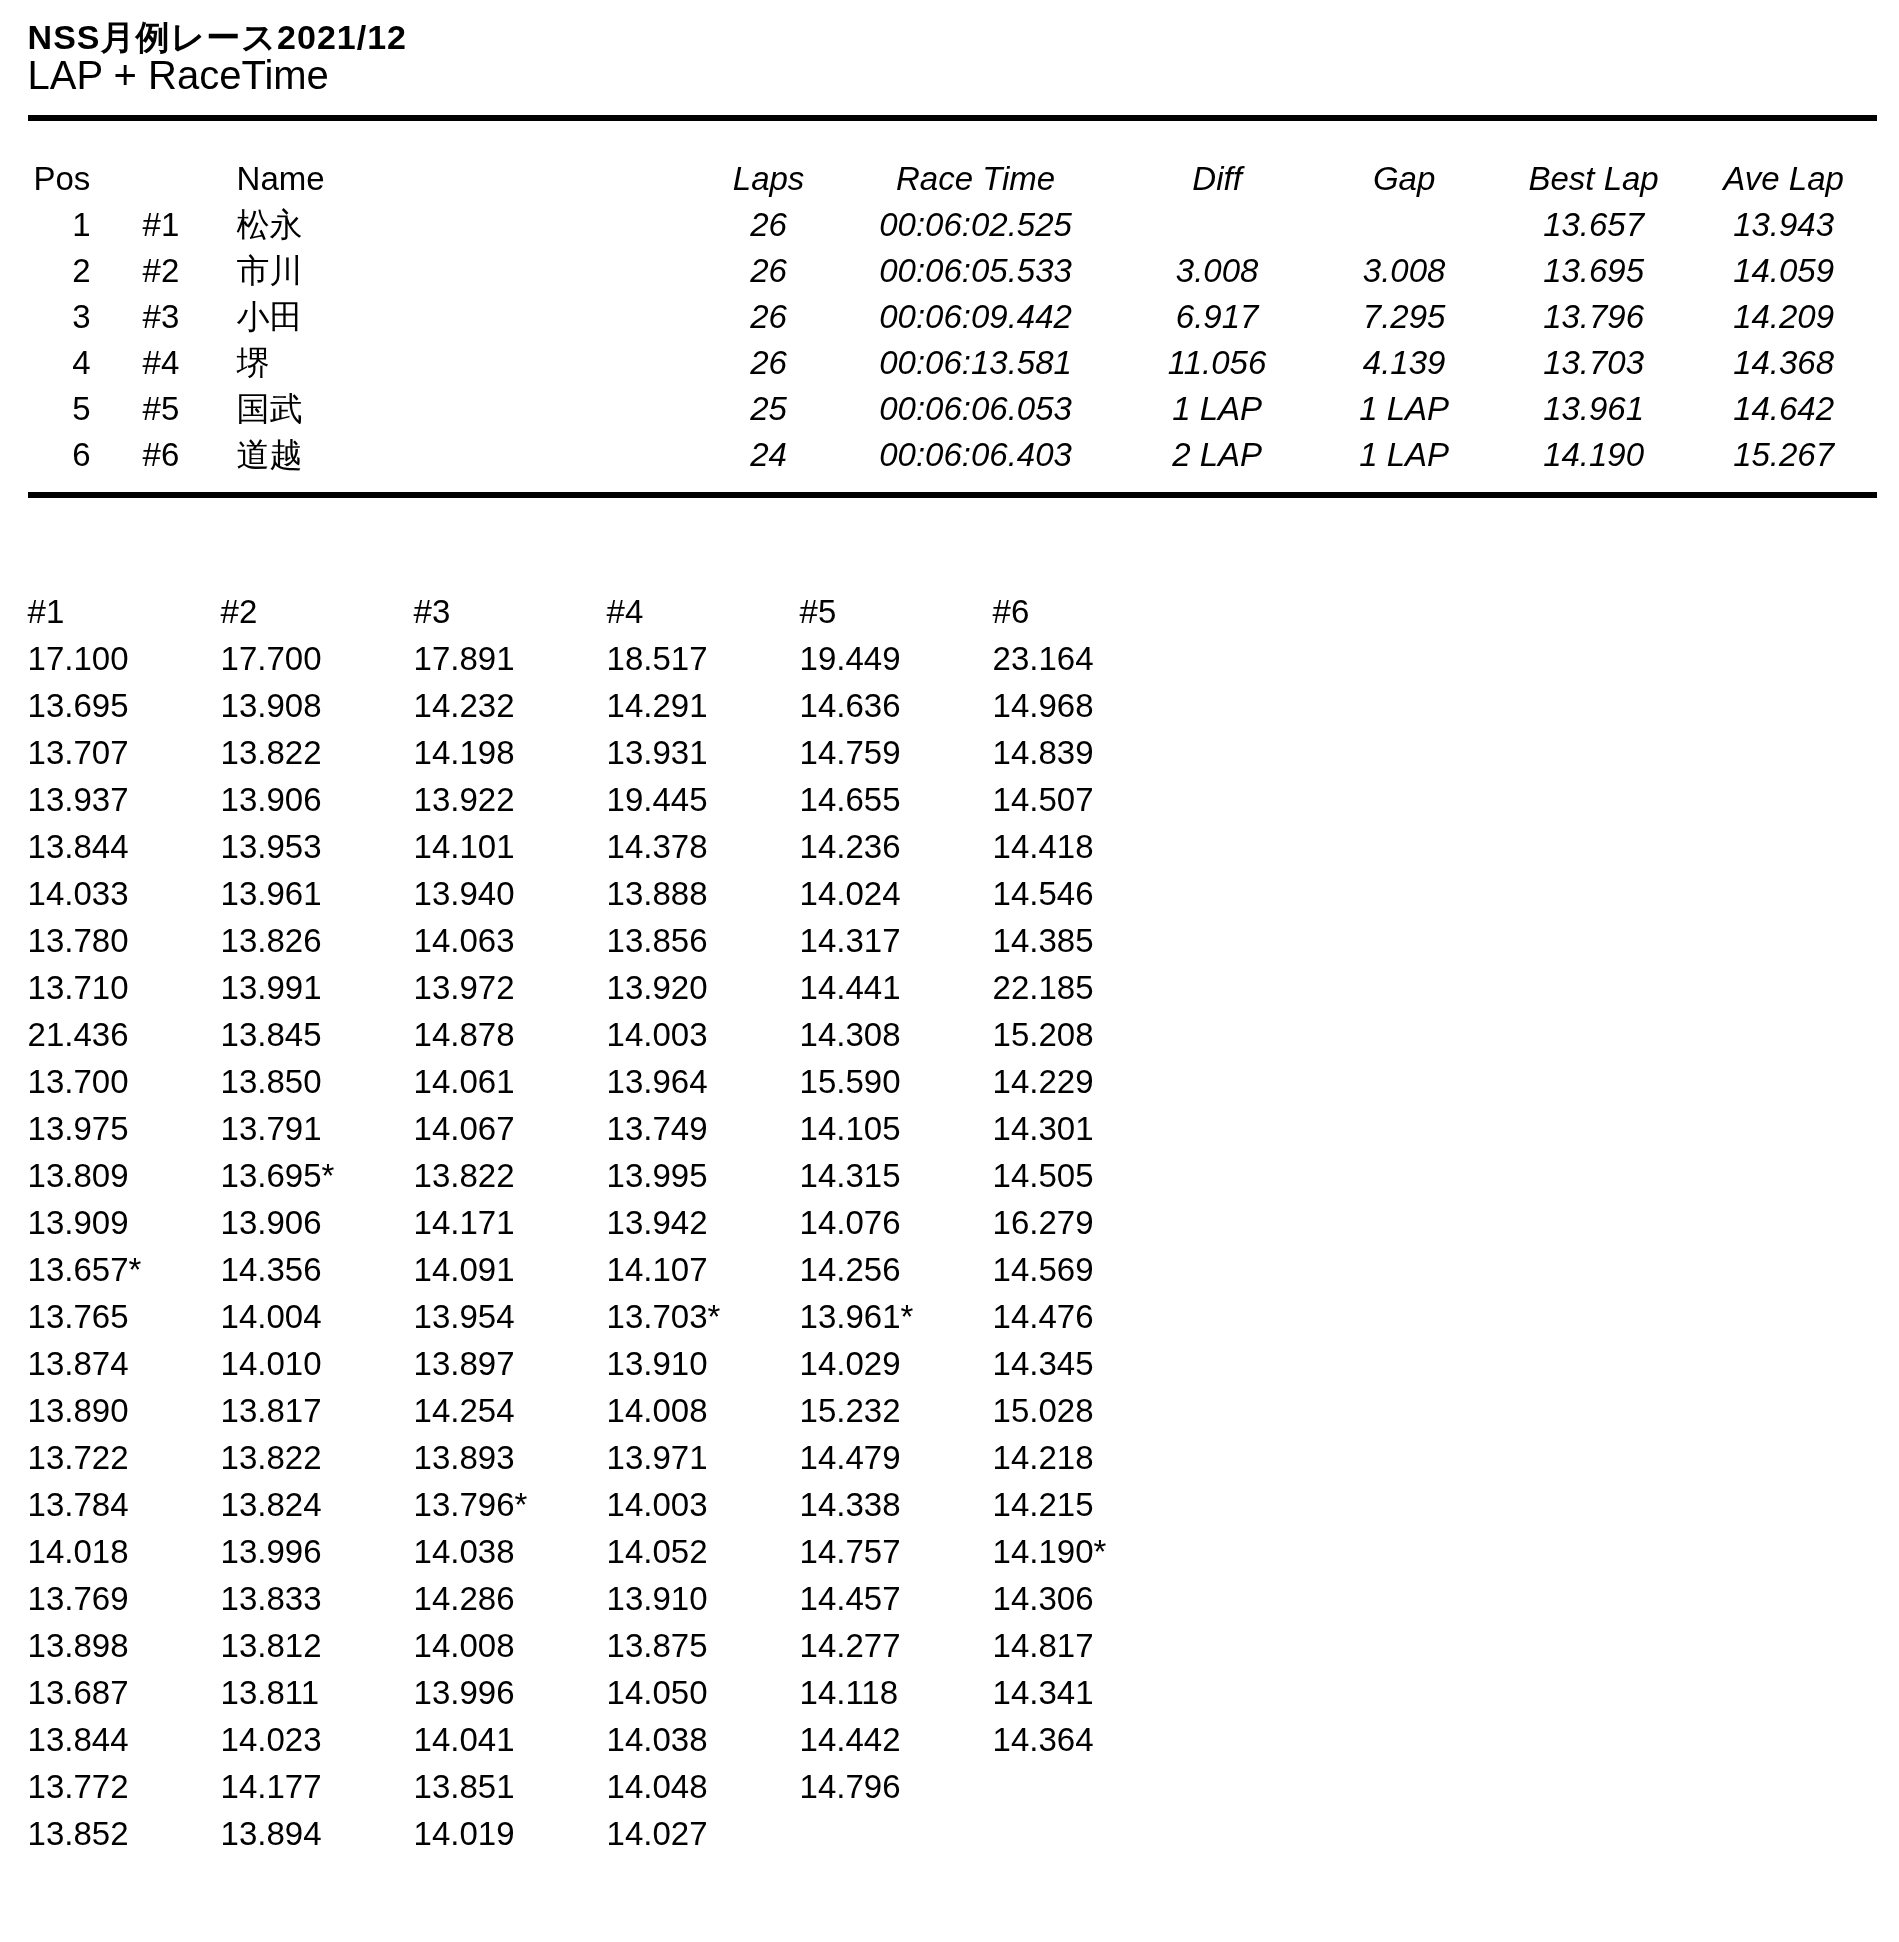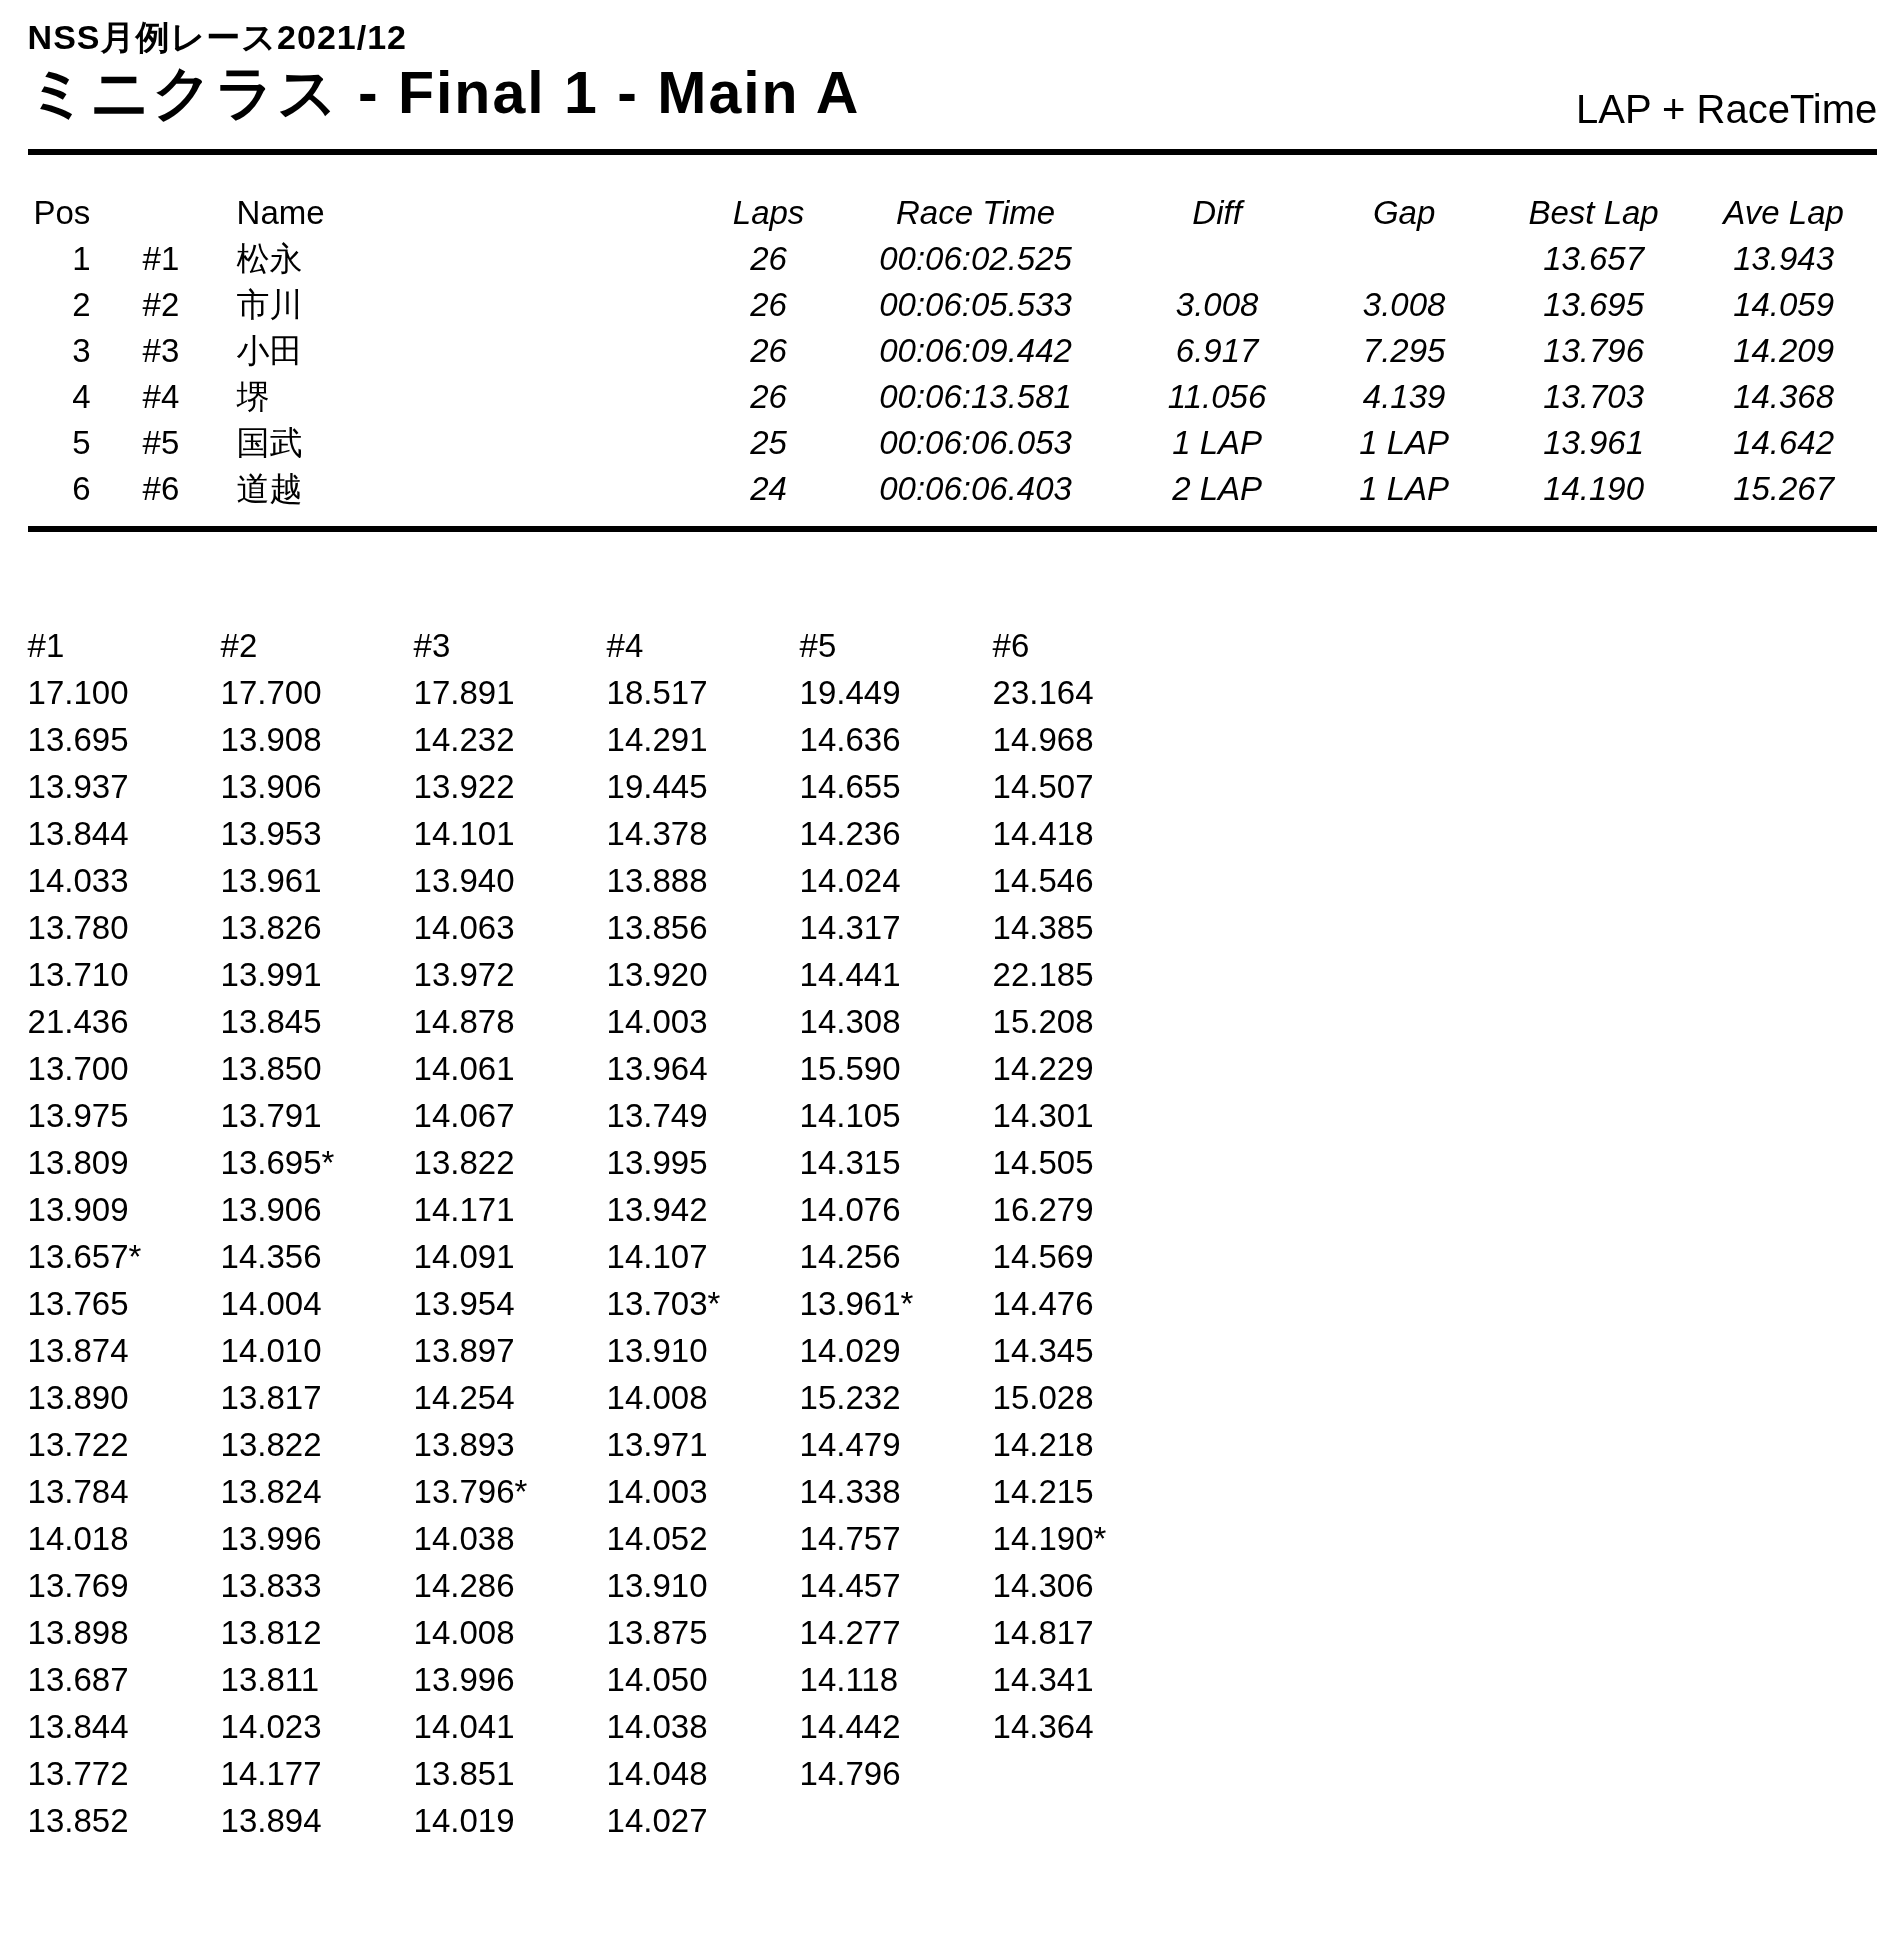--- a/index.html
+++ b/index.html
@@ -30,21 +30,20 @@
   .laptable th,.laptable td{height:47px;padding:0;text-align:left;font-weight:normal;white-space:nowrap;vertical-align:middle;}
 </style>
 </head>
 <body>
 
 <div class="page">
 
   <div class="event">NSS月例レース2021/12</div>
 
   <div class="title-row">
-    <div class="title">ミニクラス - Final 1 - Main A</div>
     <div class="note">LAP + RaceTime</div>
   </div>
 
   <div class="rule"></div>
 
   <table class="results">
     <colgroup>
       <col style="width:71px">
         <col style="width:99px">
         <col style="width:512px">
@@ -179,20 +178,28 @@
 
           <tr>
             <td>13.695</td>
             <td>13.908</td>
             <td>14.232</td>
             <td>14.291</td>
             <td>14.636</td>
             <td>14.968</td>
           </tr>
 
+          <tr>
+            <td>13.707</td>
+            <td>13.822</td>
+            <td>14.198</td>
+            <td>13.931</td>
+            <td>14.759</td>
+            <td>14.839</td>
+          </tr>
 
           <tr>
             <td>13.937</td>
             <td>13.906</td>
             <td>13.922</td>
             <td>19.445</td>
             <td>14.655</td>
             <td>14.507</td>
           </tr>
 

